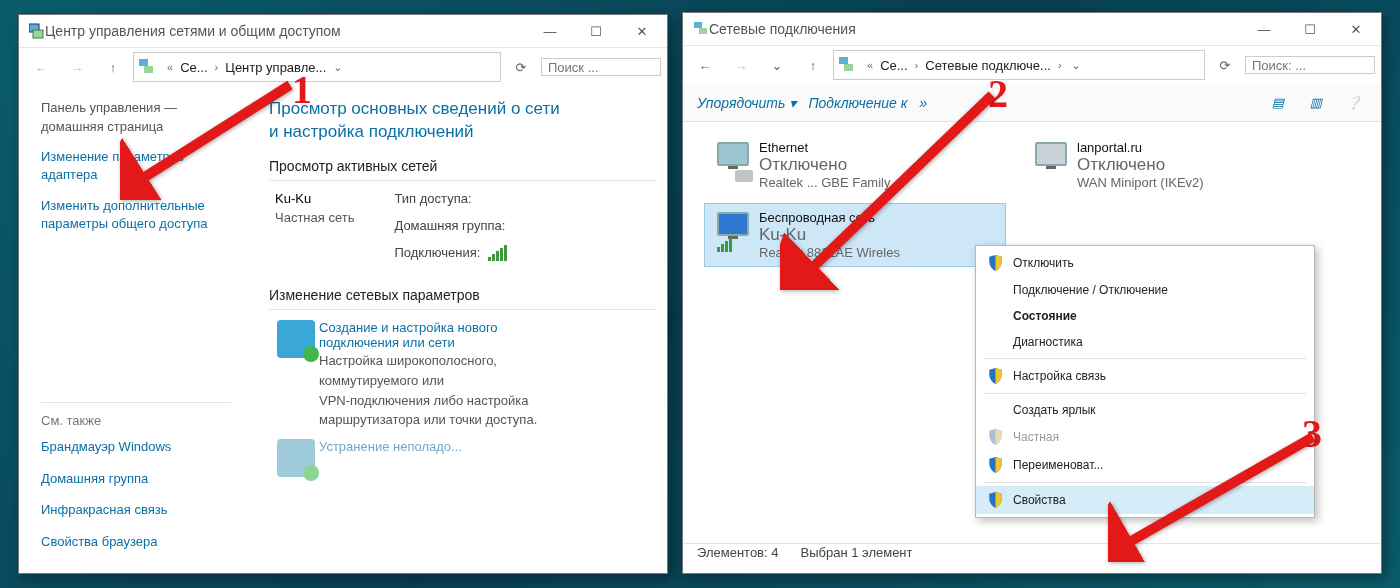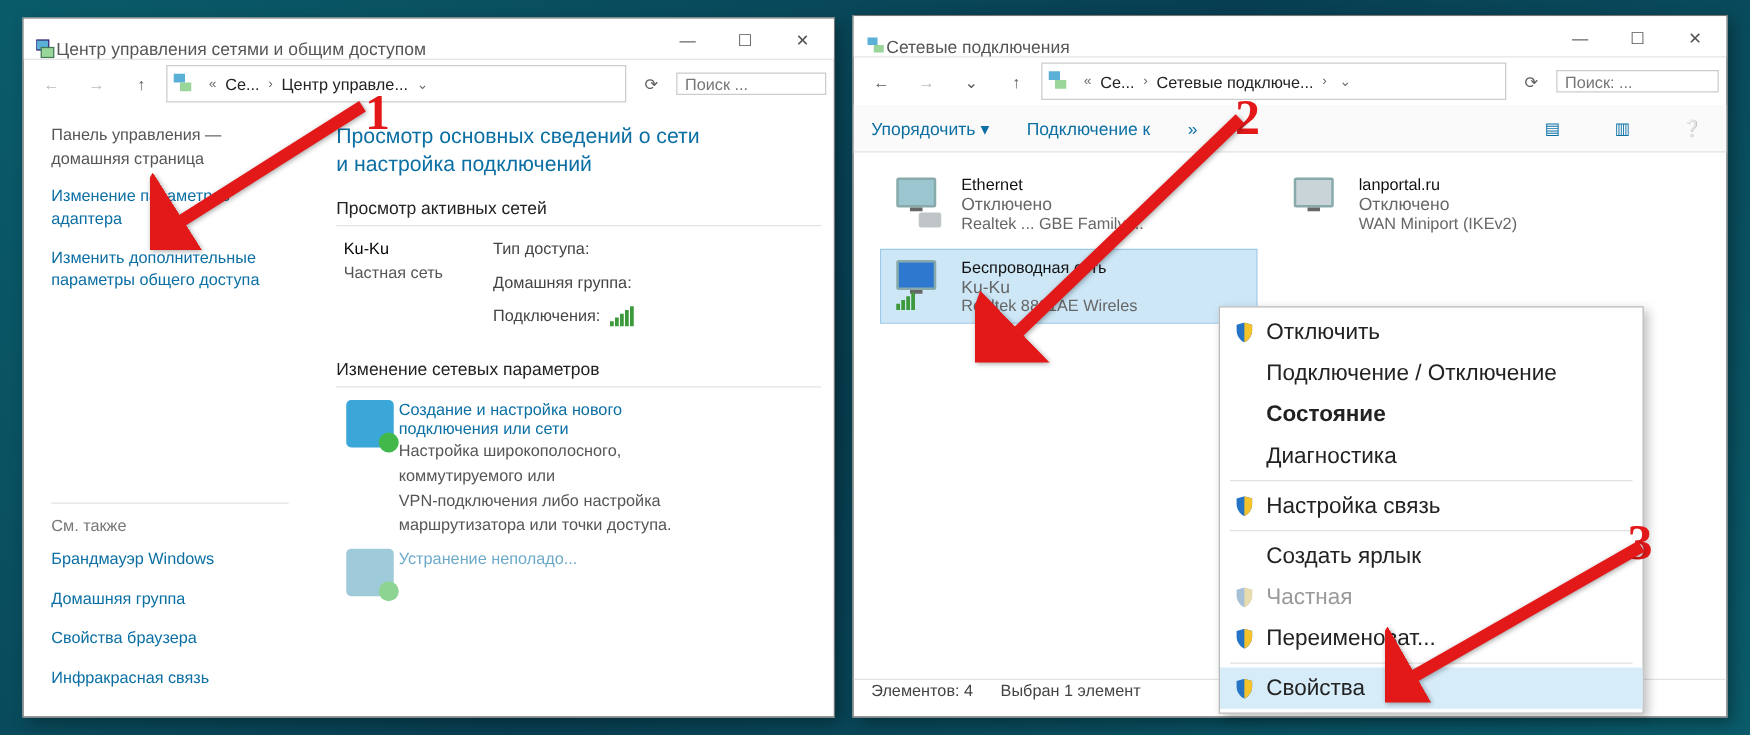--- a/index.html
+++ b/index.html
@@ -12,21 +12,21 @@
   overflow: hidden;
 }
 .window {
   position: absolute;
   background: #fff;
   border: 1px solid #777;
   box-shadow: 4px 4px 12px rgba(0,0,0,.35);
 }
 .titlebar {
   height: 32px;
-  display: flex; align-items: flex-end;
+  display: flex; align-items: center;
   padding: 0 2px 0 10px;
   background: #fff;
   color: #555;
   font-size: 14px;
 }
 .titlebar .spacer { flex: 1; }
 .titlebtn {
   width: 46px; height: 30px;
   display:flex; align-items:center; justify-content:center;
   font-size: 13px; color:#555;
@@ -54,23 +54,24 @@
 .searchbox {
   width: 120px; height:18px; border:1px solid #ccc;
   display:flex; align-items:center; padding:0 6px; color:#888;
 }
 .searchbox2 { width: 130px; }
 .searchbox input {
   border:none; outline:none; flex:1; font-size:13px; color:#888;
   background:transparent;
 }
 .toolbar {
-  height:38px; display:flex; align-items:center; gap:30px;
+  height:38px; display:flex; align-items:center; gap:12px;
   padding:0 14px; border-bottom:1px solid #e4e4e4;
   background:#fafafa;
+  font-style:italic;
 }
 .toolbar .titem { color:#0b6fa4; font-size:14px; display:flex; align-items:center; gap:4px; }
 .toolbar .iconbtn { width:26px; height:26px; display:flex; align-items:center; justify-content:center; color:#0b6fa4; }
 
 
 .vsplit { display:flex; height:calc(100% - 71px); }
 .sidecol {
   width: 230px; padding: 14px 18px 10px 22px;
   font-size:13px; color:#222;
 }
@@ -99,21 +100,21 @@
 .wiztxt .lk { color:#0b6fa4; }
 .wiztxt .sub { color:#555; line-height:1.35; margin-top:2px; }
 
 .right-body {
   position:relative;
   height:calc(100% - 71px - 38px - 30px);
   padding: 12px 14px 6px 22px;
 }
 .adapters { display:flex; flex-wrap:wrap; gap:8px 18px; }
 .adapter {
-  width: 300px; display:flex; gap:10px; padding:6px 8px;
+  width: 300px; display:flex; padding:6px 8px;
   align-items:flex-start;
 }
 .adapter.selected { background:#cde7f7; outline:1px solid #9cc9e8; }
 .aico { width:46px; height:42px; flex:0 0 46px; position:relative; }
 .aico .mon {
   width:32px; height:24px; border:2px solid #8aa; border-radius:2px;
   background:#9bc5cf; position:absolute; left:4px; top:2px;
 }
 .aico .base {
   width:10px; height:3px; background:#666; position:absolute; left:15px; top:26px;
@@ -122,32 +123,32 @@
   width:18px; height:12px; background:#bfc5c7;
   position:absolute; left:22px; bottom:0; border-radius:2px;
 }
 .aico .wifibars { position:absolute; left:4px; bottom:0; display:flex; gap:1px; align-items:flex-end;}
 .aico .wifibars span{width:3px; background:#3c9a3c;}
 .aico .wifibars span:nth-child(1){height:5px}
 .aico .wifibars span:nth-child(2){height:8px}
 .aico .wifibars span:nth-child(3){height:11px}
 .aico .wifibars span:nth-child(4){height:14px}
 .aline1{font-size:13px;color:#111}
-.aline2{font-size:14px;color:#666}
+.aline2{font-size:17px;color:#666}
 .aline3{font-size:13px;color:#666}
 
 .statusbar {
   height:18px; border-top:1px solid #e4e4e4; display:flex; align-items:center;
   padding:0 14px; gap:22px; color:#444;
 }
 
 .ctxmenu {
   position:absolute; background:#fff; border:1px solid #b8b8b8;
   box-shadow: 3px 3px 8px rgba(0,0,0,.25);
-  font-size:18px; padding:3px 0; width: 340px;
+  font-size:12px; padding:3px 0; width: 340px;
 }
 .ctxmenu .mi {
   display:flex; align-items:center; gap:10px;
   padding: 6px 16px 6px 12px; color:#222;
 }
 .ctxmenu .mi.bold { font-weight:700; }
 .ctxmenu .mi.disabled { color:#9a9a9a; }
 .ctxmenu .sep { height:1px; background:#e0e0e0; margin:3px 8px; }
 .shield {
   width:15px; height:16px; display:inline-block; flex:0 0 15px;
@@ -211,22 +212,22 @@
     <div class="sidecol">
       <div class="hdr">Панель управления —</div>
       <div class="hdr">домашняя страница</div>
       <div class="link">Изменение параметров адаптера</div>
       <div class="link">Изменить дополнительные</div>
       <div class="link" style="margin-top:0">параметры общего доступа</div>
       <div class="sep"></div>
       <div class="aux">См. также</div>
       <div class="link" style="margin-top:6px">Брандмауэр Windows</div>
       <div class="link">Домашняя группа</div>
+      <div class="link">Инфракрасная связь</div>
       <div class="link">Свойства браузера</div>
-      <div class="link">Инфракрасная связь</div>
     </div>
 
     <div class="mainpane">
       <div class="bluehead">
         <span>Просмотр основных сведений о сети</span><br>
         <span>и настройка подключений</span>
       </div>
       <div class="sect">Просмотр активных сетей</div>
       <div class="hr"></div>
 

